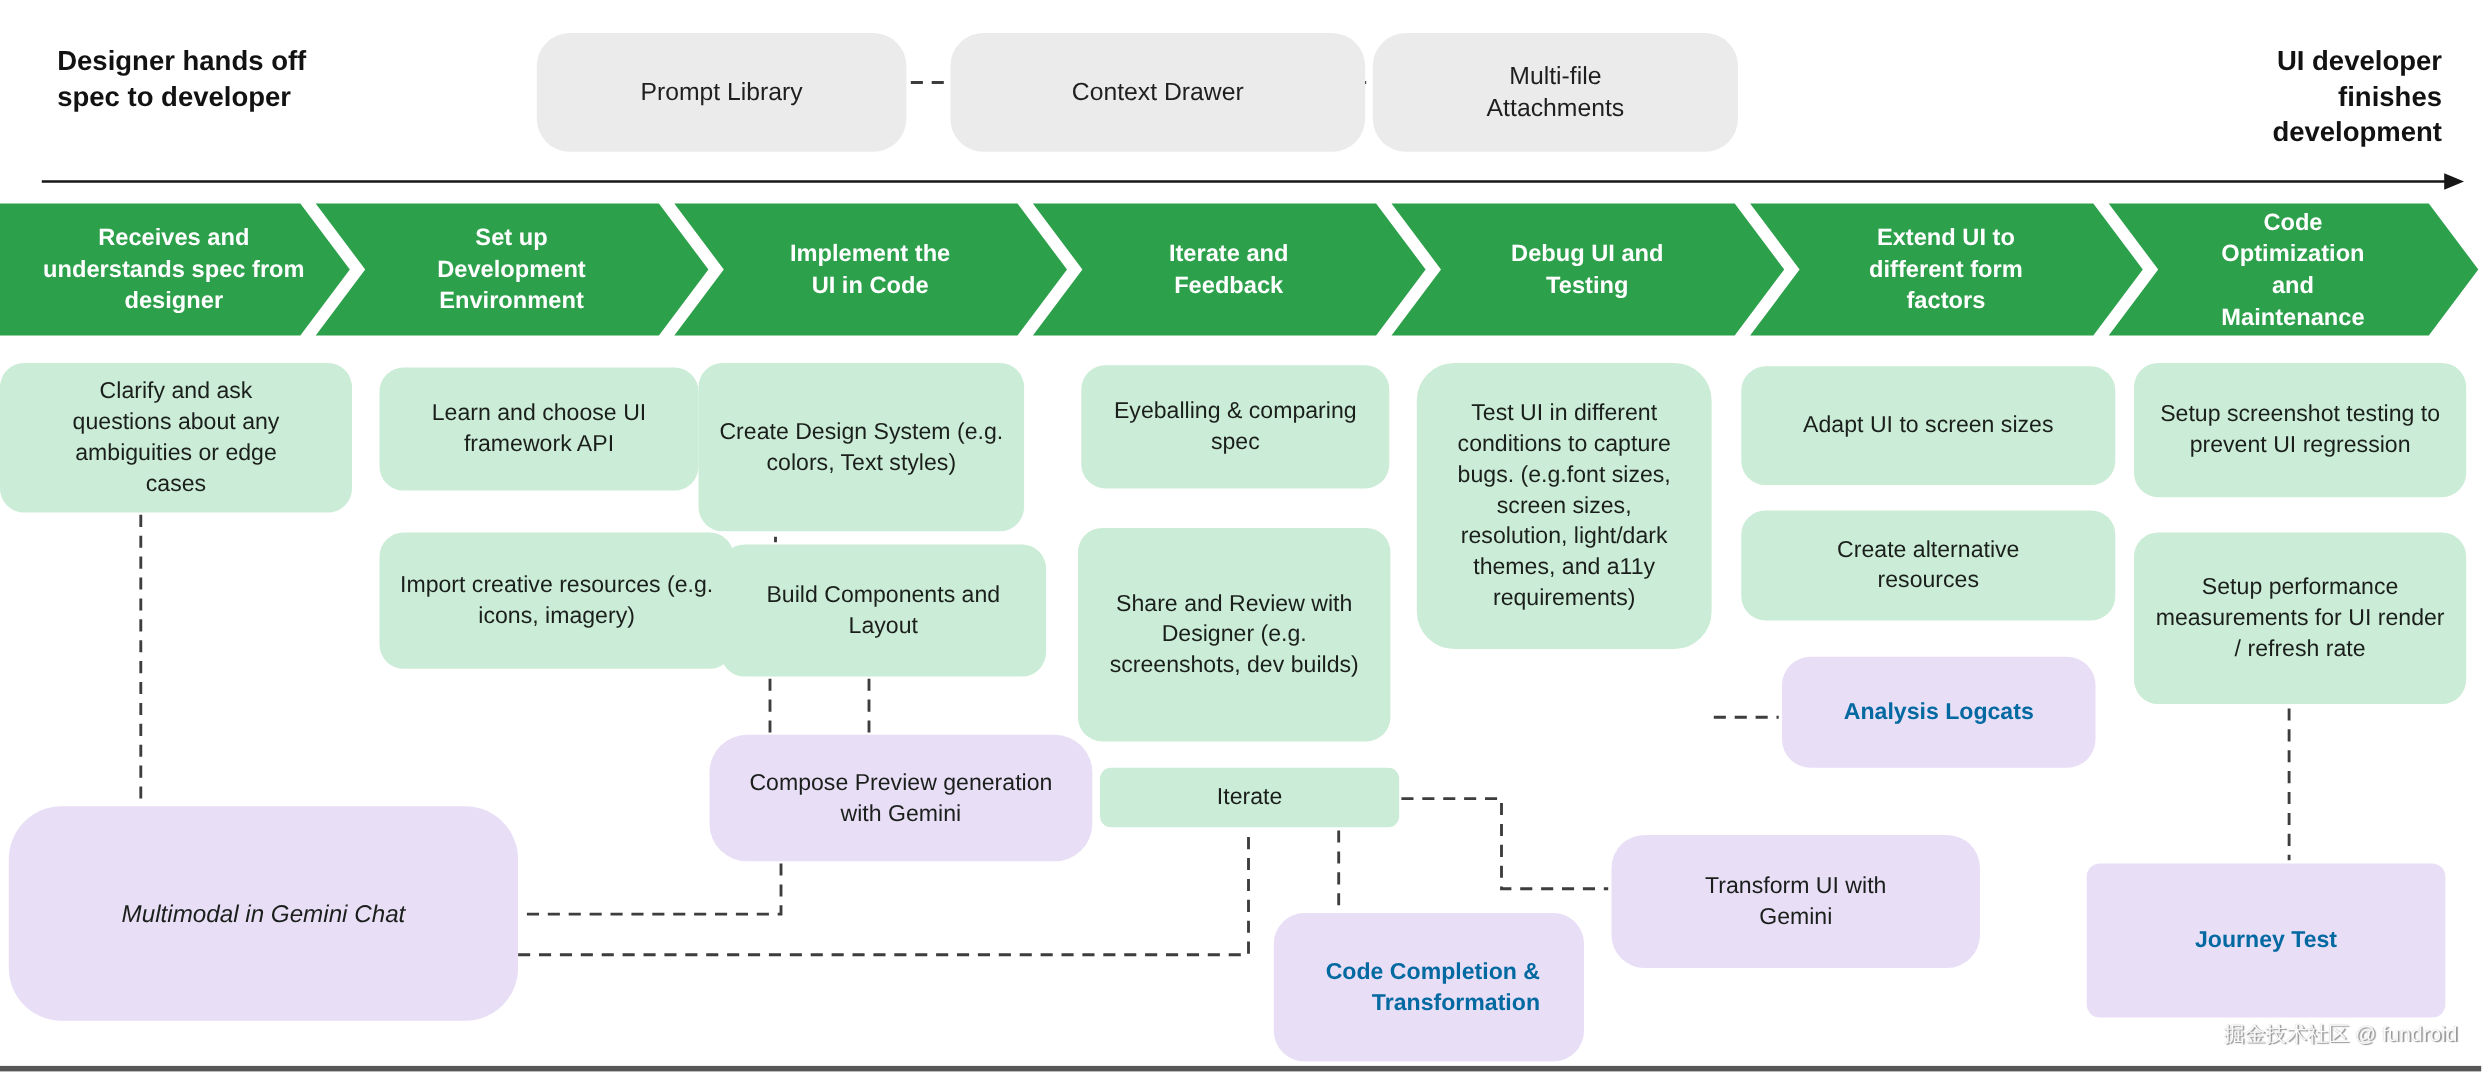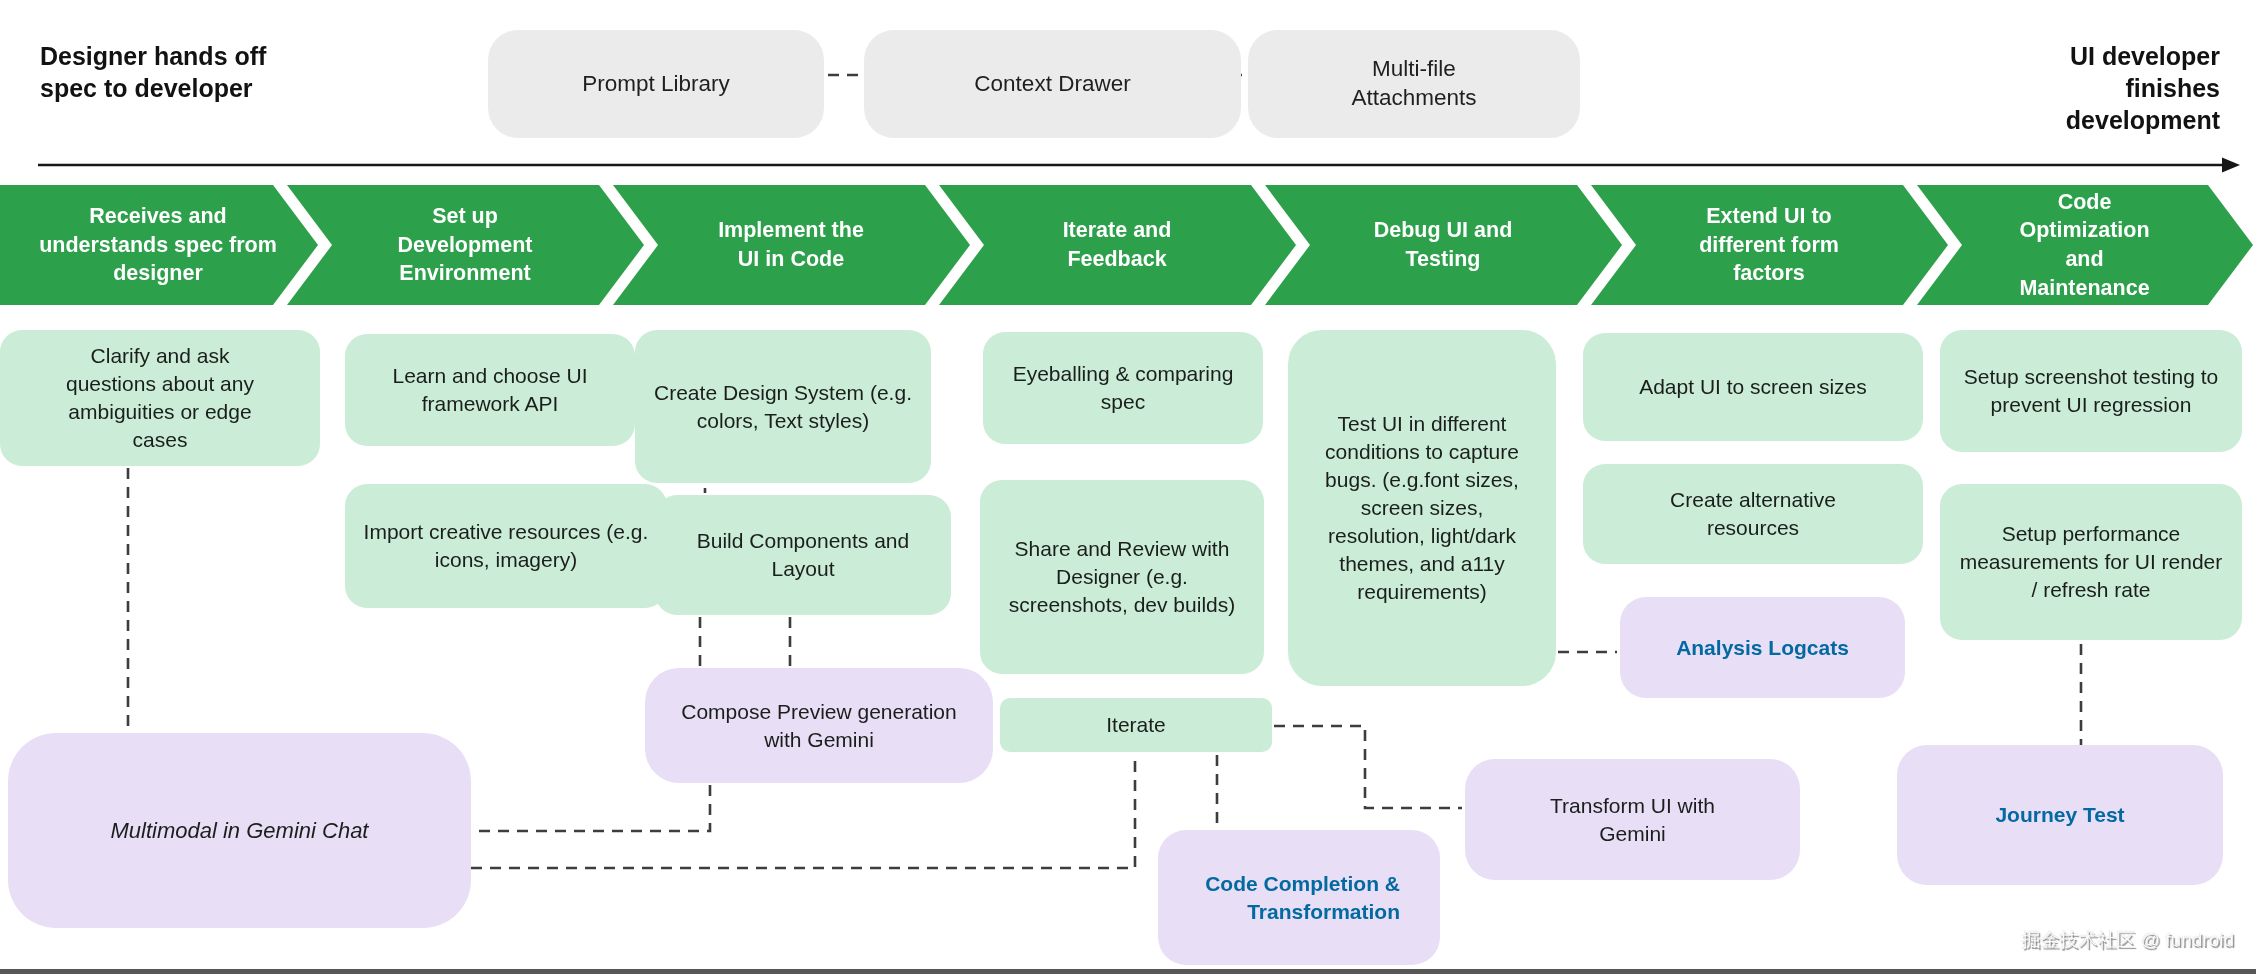--- a/index.html
+++ b/index.html
@@ -53,21 +53,21 @@
     <path class="dash" d="M700 617 V666"></path>
     <path class="dash" d="M790 617 V666"></path>
     <path class="dash" d="M710 785 V831 H471"></path>
     <path class="dash" d="M471 868 H1135 V755"></path>
     <path class="dash" d="M1217 755 V827"></path>
     <path class="dash" d="M1274 726 H1365 V808 H1462"></path>
     <path class="dash" d="M1558 652 H1617"></path>
     <path class="dash" d="M2081 644 V782"></path>
   </svg>
 
-  <div class="title" style="left:40px; top:40px; width:232px;">Designer hands off spec to developer</div>
+  <div class="title" style="left:52px; top:40px; width:232px;">Designer hands off spec to developer</div>
   <div class="title" style="left:2002px; top:40px; width:218px; text-align:right;">UI developer finishes development</div>
 
   <div class="pill" style="left:488px; width:336px;">Prompt Library</div>
   <div class="pill" style="left:864px; width:377px;">Context Drawer</div>
   <div class="pill" style="left:1248px; width:332px; padding:0 86px;">Multi-file Attachments</div>
 
   <div class="phase-label" style="left:13px;   width:290px;">Receives and understands spec from designer</div>
   <div class="phase-label" style="left:365px;  width:200px;">Set up Development Environment</div>
   <div class="phase-label" style="left:696px;  width:190px;">Implement the UI in Code</div>
   <div class="phase-label" style="left:1017px; width:200px;">Iterate and Feedback</div>
@@ -75,30 +75,30 @@
   <div class="phase-label" style="left:1654px; width:230px;">Extend UI to different form factors</div>
   <div class="phase-label" style="left:1987px; width:195px;">Code Optimization and Maintenance</div>
 
   <div class="box task" style="left:0px; top:330px; width:320px; height:136px; padding:10px 56px;">Clarify and ask questions about any ambiguities or edge cases</div>
   <div class="box task" style="left:345px; top:334px; width:290px; height:112px;">Learn and choose UI framework API</div>
   <div class="box task" style="left:345px; top:484px; width:322px; height:124px;">Import creative resources (e.g. icons, imagery)</div>
   <div class="box task" style="left:635px; top:330px; width:296px; height:153px;">Create Design System (e.g. colors, Text styles)</div>
   <div class="box task" style="left:655px; top:495px; width:296px; height:120px;">Build Components and Layout</div>
   <div class="box task" style="left:983px; top:332px; width:280px; height:112px;">Eyeballing &amp; comparing spec</div>
   <div class="box task" style="left:980px; top:480px; width:284px; height:194px;">Share and Review with Designer (e.g. screenshots, dev builds)</div>
-  <div class="box task" style="left:1288px; top:330px; width:268px; height:356px; border-radius:34px; padding:10px 22px;">Test UI in different conditions to capture bugs. (e.g.font sizes, screen sizes, resolution, light/dark themes, and a11y requirements)</div>
+  <div class="box task" style="left:1288px; top:330px; width:268px; height:260px; border-radius:34px; padding:10px 22px;">Test UI in different conditions to capture bugs. (e.g.font sizes, screen sizes, resolution, light/dark themes, and a11y requirements)</div>
   <div class="box task" style="left:1583px; top:333px; width:340px; height:108px;">Adapt UI to screen sizes</div>
   <div class="box task" style="left:1583px; top:464px; width:340px; height:100px; padding:10px 62px;">Create alternative resources</div>
   <div class="box task" style="left:1940px; top:330px; width:302px; height:122px;">Setup screenshot testing to prevent UI regression</div>
   <div class="box task" style="left:1940px; top:484px; width:302px; height:156px;">Setup performance measurements for UI render / refresh rate</div>
   <div class="box task" style="left:1000px; top:698px; width:272px; height:54px; border-radius:10px; padding:4px 12px;">Iterate</div>
 
   <div class="box gem" style="left:8px; top:733px; width:463px; height:195px; border-radius:48px; font-size:22px;font-style:italic;">Multimodal in Gemini Chat</div>
   <div class="box gem" style="left:645px; top:668px; width:348px; height:115px; border-radius:34px;">Compose Preview generation with Gemini</div>
   <div class="box gem bold" style="left:1158px; top:830px; width:282px; height:135px; border-radius:28px; padding:10px 40px;">Code Completion &amp; Transformation</div>
   <div class="box gem" style="left:1465px; top:759px; width:335px; height:121px; padding:10px 60px;">Transform UI with Gemini</div>
   <div class="box gem bold" style="left:1620px; top:597px; width:285px; height:101px; border-radius:26px;">Analysis Logcats</div>
-  <div class="box gem bold" style="left:1897px; top:745px; width:326px; height:140px; border-radius:30px;">Journey Test</div>
+  <div class="box gem bold" style="left:1897px; top:785px; width:326px; height:140px; border-radius:12px;">Journey Test</div>
 
   <div id="watermark">掘金技术社区 @ fundroid</div>
   <div id="bottombar"></div>
 
 </div>
 
 </body></html>

